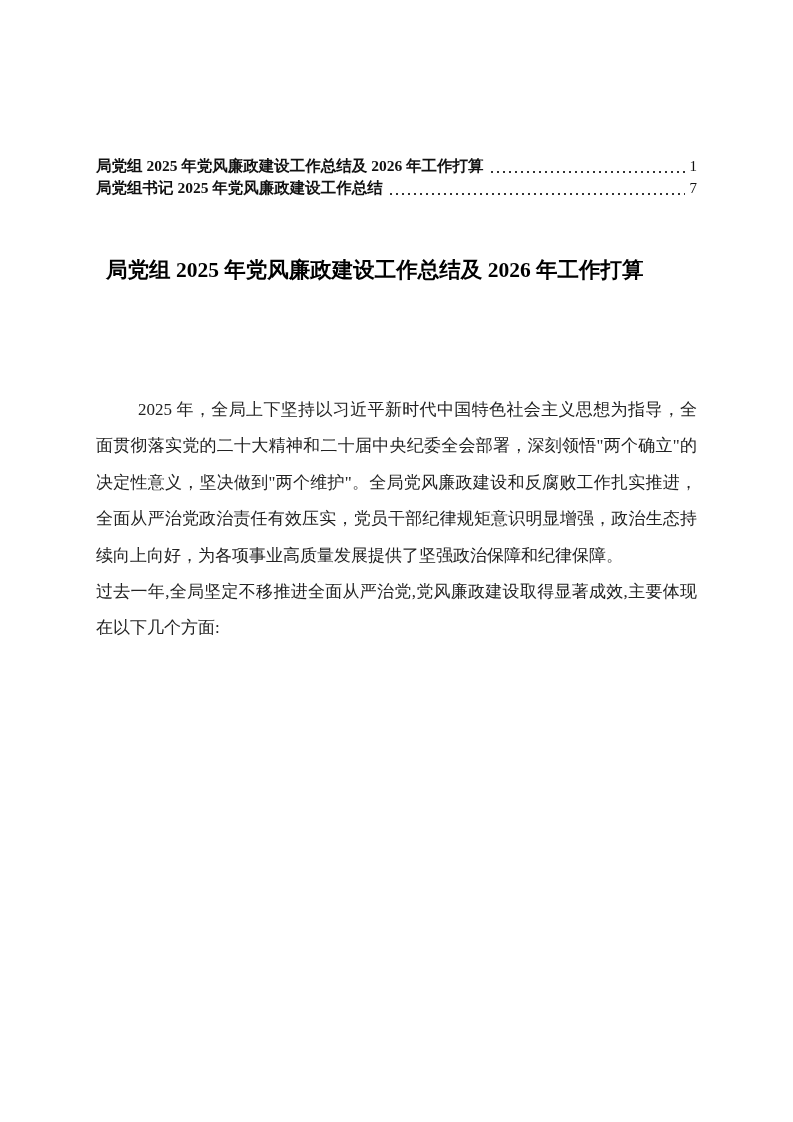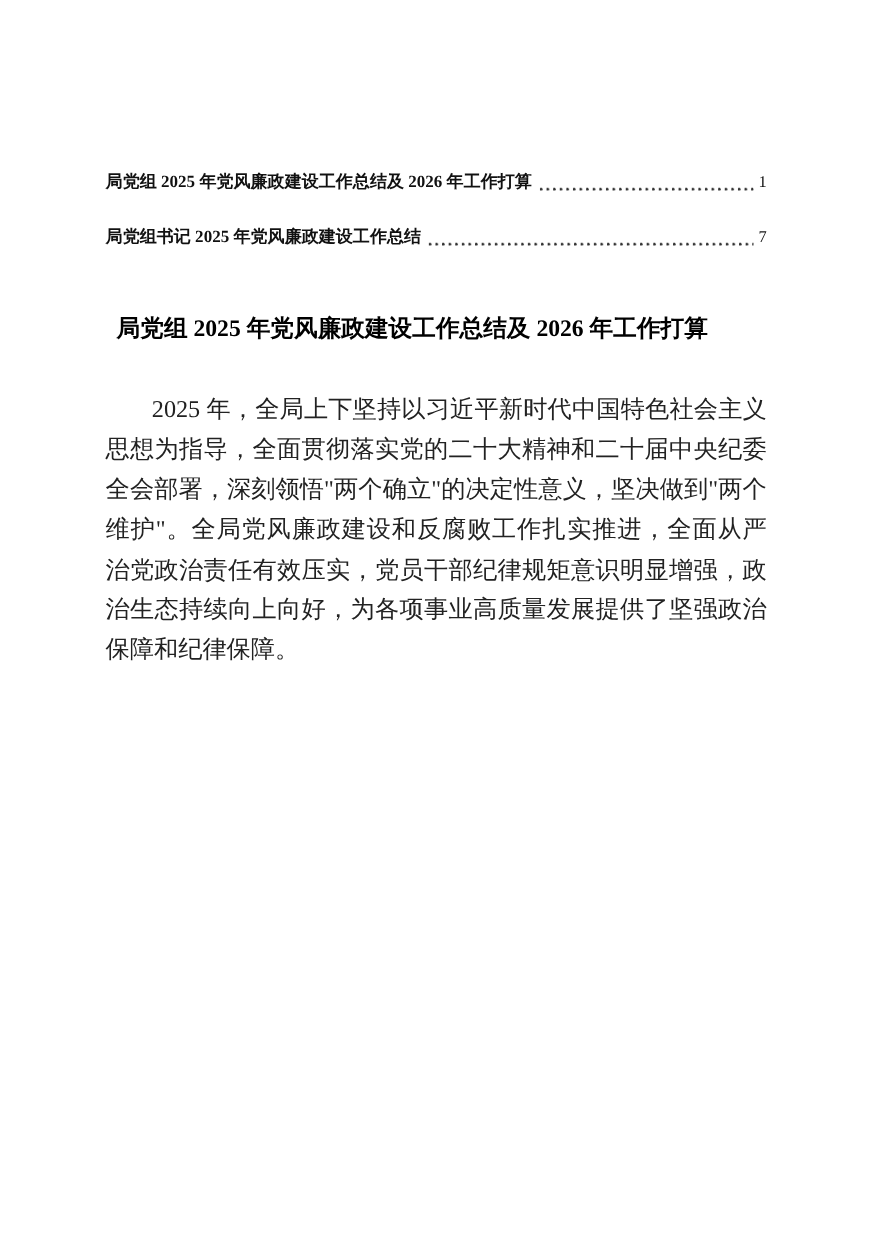--- a/index.html
+++ b/index.html
@@ -24,21 +24,20 @@
   .toc-entry {
     display: flex;
     align-items: flex-end;
     font-size: 15.5px;
     line-height: 22px;
     font-weight: 700;
     color: #111111;
     cursor: pointer;
   }
   .toc-entry + .toc-entry {
-    margin-top: 28px;
   }
   .toc-title {
     white-space: nowrap;
   }
   .toc-leader {
     flex: 1 1 auto;
     height: 5px;
     margin: 0 5px 3px 6px;
     background-image: radial-gradient(circle at 2px 3px, #333333 1.1px, rgba(0,0,0,0) 1.4px);
     background-size: 6px 5px;
@@ -56,22 +55,22 @@
     margin-top: 55px;
     padding-left: 10px;
     font-size: 21.5px;
     line-height: 32px;
     font-weight: 700;
     color: #000000;
   }
 
   
   .body-text {
-    margin-top: 40px;
-    font-size: 22px;
+    margin-top: 106px;
+    font-size: 17px;
     line-height: 36.4px;
     text-align: justify;
     color: #222222;
   }
   .body-text p {
     margin: 0;
   }
   .para-indent {
     text-indent: 42px;
   }
@@ -115,19 +114,20 @@
         <span class="toc-page-num">7</span>
       </div>
     </div>
 
     <div class="doc-title">局党组 2025 年党风廉政建设工作总结及 2026 年工作打算</div>
 
     <div class="body-text">
       <p class="para-indent">2025 年，全局上下坚持以习近平新时代中国特色社会主义思想为指导，全面贯彻落实党的二十大精神和二十届中央纪委全会部署，深刻领悟"两个确立"的决定性意义，坚决做到"两个维护"。全局党风廉政建设和反腐败工作扎实推进，全面从严治党政治责任有效压实，党员干部纪律规矩意识明显增强，政治生态持续向上向好，为各项事业高质量发展提供了坚强政治保障和纪律保障。</p>
 
 
+      <p>过去一年,全局坚定不移推进全面从严治党,党风廉政建设取得显著成效,主要体现在以下几个方面:</p>
 
     </div>
 
   </div>
 
   <div class="page-footer">— 1 —</div>
 </div>
 
 </body></html>

